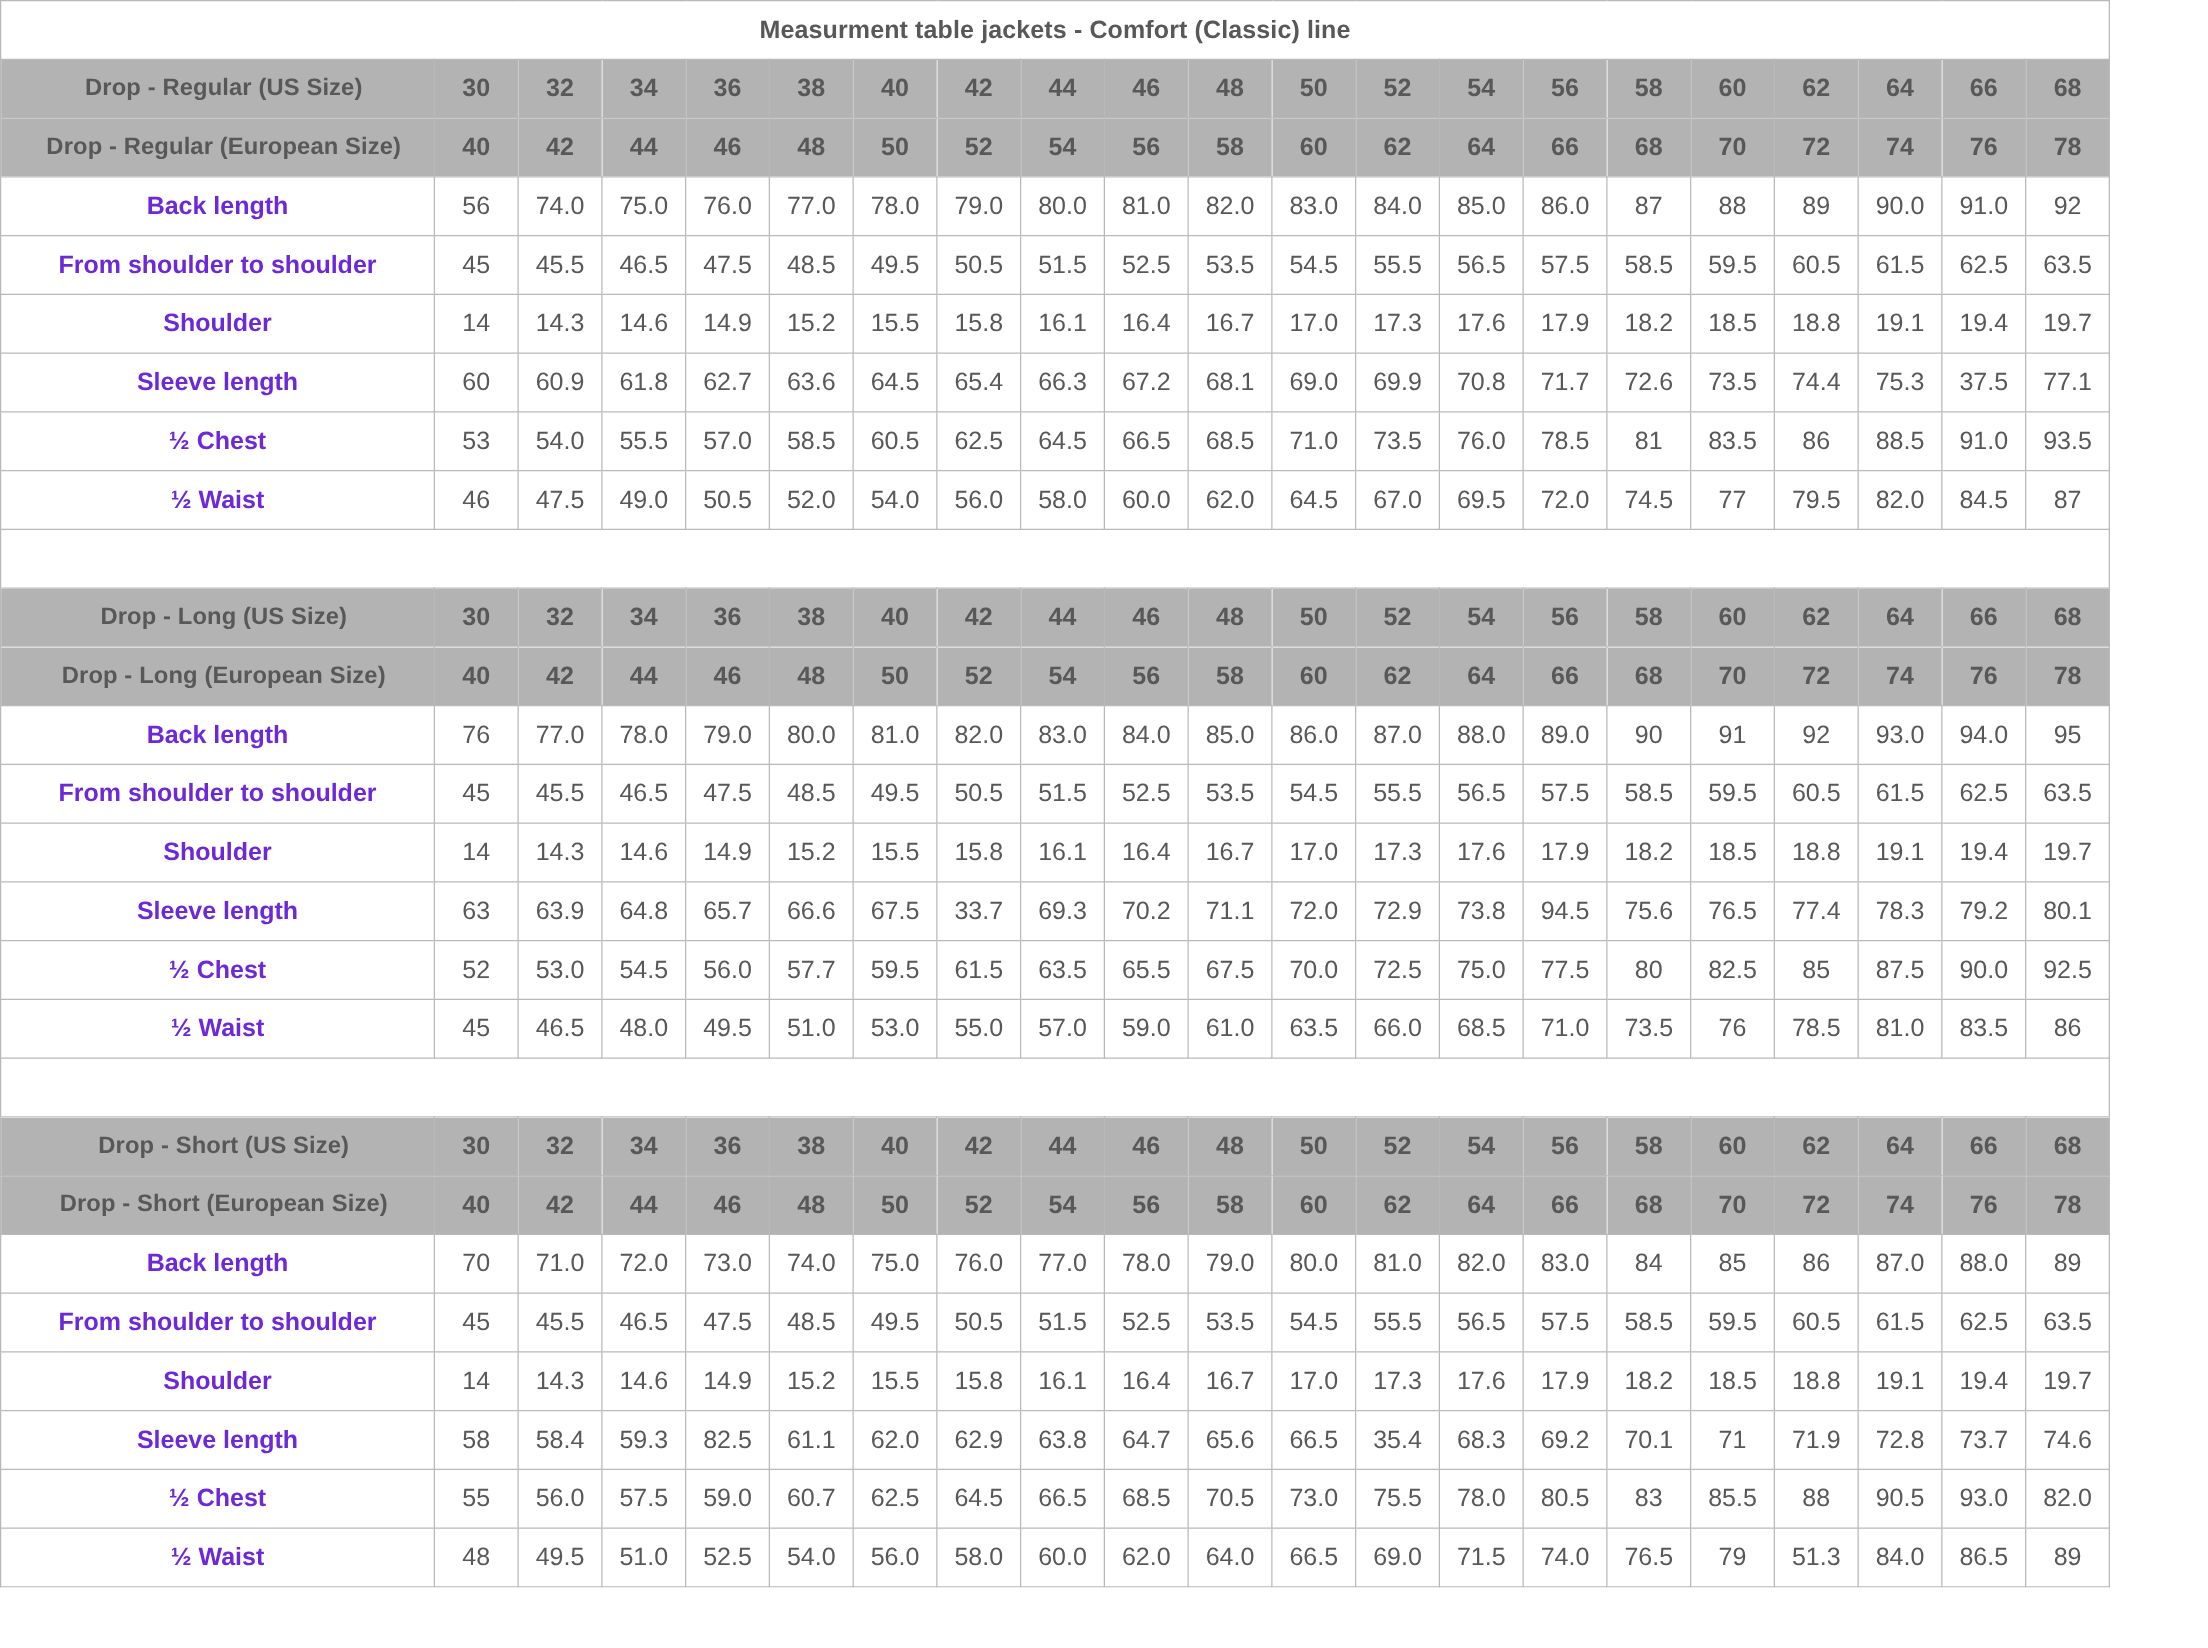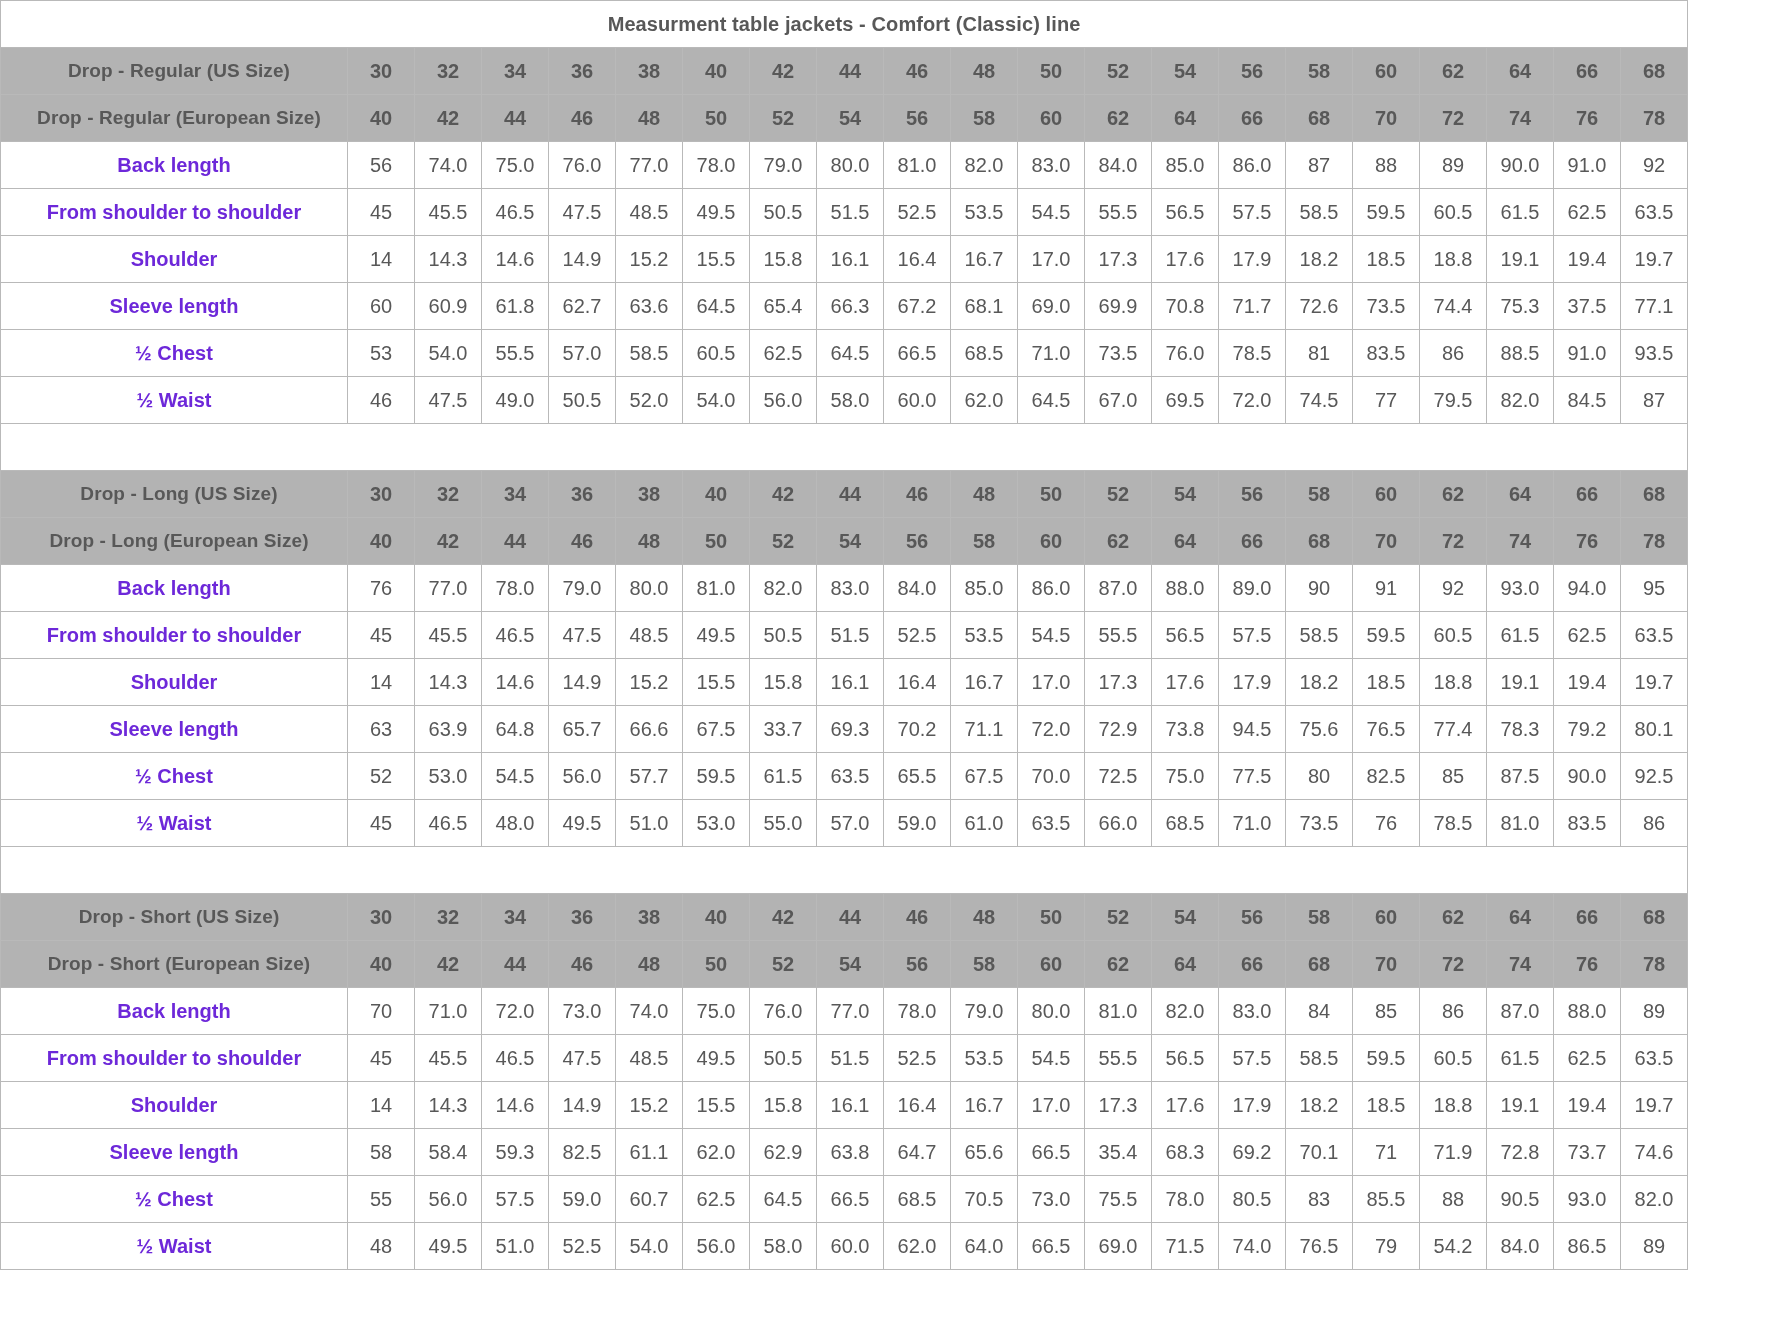--- a/index.html
+++ b/index.html
@@ -655,20 +655,20 @@
           <td>58.0</td>
           <td>60.0</td>
           <td>62.0</td>
           <td>64.0</td>
           <td>66.5</td>
           <td>69.0</td>
           <td>71.5</td>
           <td>74.0</td>
           <td>76.5</td>
           <td>79</td>
-          <td>54.2</td>
+          <td>51.3</td>
           <td>84.0</td>
           <td>86.5</td>
           <td>89</td>
         </tr>
       </tbody>
   </table>
 </div>
 
 </body></html>

